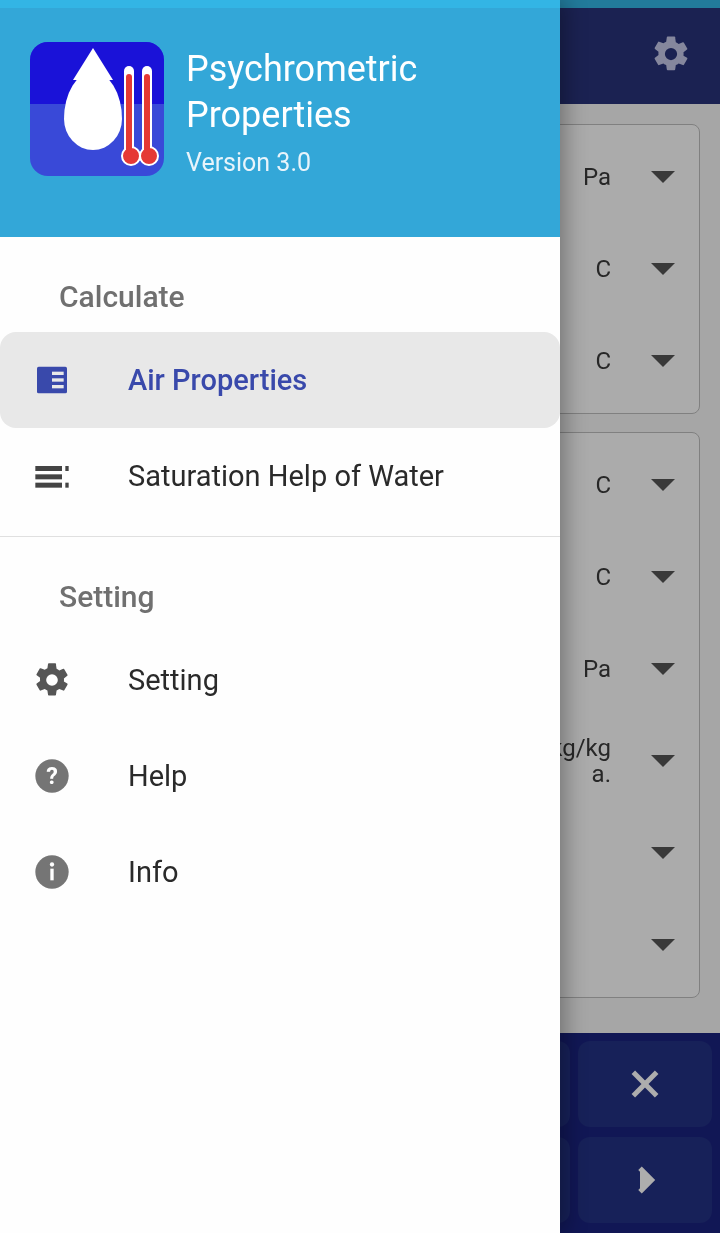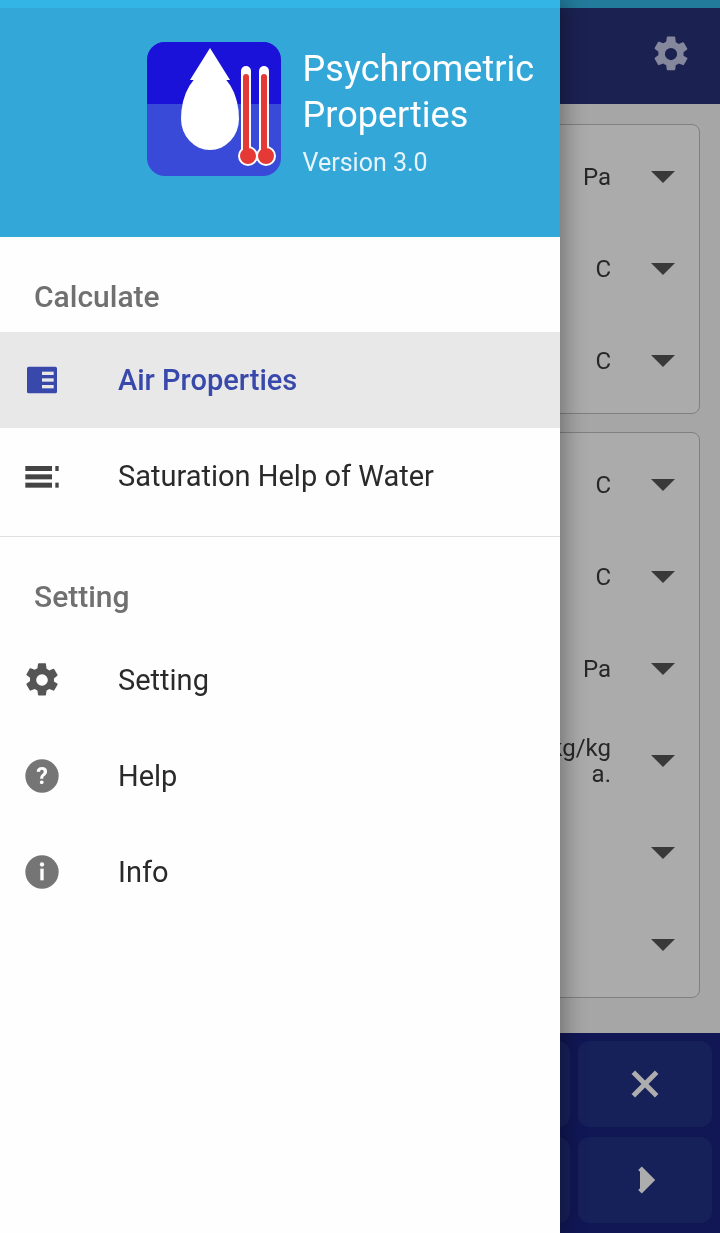--- a/index.html
+++ b/index.html
@@ -24,36 +24,36 @@
   .key { background: #233183; border-radius: 12px; display: flex; align-items: center; justify-content: center; color: #fff; font-size: 40px; height: 86px; }
   .key svg { width: 40px; height: 40px; fill:#fff; stroke:#fff; }
   .keypad .span3 { grid-column: span 3; visibility: hidden; }
 
   
   .scrim { position: absolute; inset: 0; background: rgba(0,0,0,0.32); }
 
   
   .drawer { position: absolute; top: 0; left: 0; bottom: 0; width: 560px; background: #fefefe; box-shadow: 6px 0 20px rgba(0,0,0,0.3); display: flex; flex-direction: column; }
   .drawer-status { height: 8px; background: #33b5e5; }
-  .drawer-header { background: #33a7d8; padding: 34px 26px 60px 30px; display: flex; align-items: flex-start; gap: 22px; justify-content: flex-end; }
+  .drawer-header { background: #33a7d8; padding: 34px 26px 60px 30px; display: flex; align-items: flex-start; gap: 22px; }
   .app-icon { width: 134px; height: 134px; border-radius: 18px; background: #3949d8; position: relative; overflow: hidden; flex-shrink: 0; }
   .app-icon .top { position: absolute; top:0; left:0; right:0; height:62px; background:#1a12d8; }
   .app-icon .drop { position:absolute; left:34px; top:30px; width:58px; height:78px; background:#fff; border-radius: 50% 50% 50% 50% / 60% 60% 40% 40%; }
   .app-icon .drop::before { content:""; position:absolute; top:-24px; left:9px; width:0; height:0; border-left:20px solid transparent; border-right:20px solid transparent; border-bottom:32px solid #fff; }
   .app-icon .thermo { position:absolute; top:24px; width:10px; height:96px; background:#fff; border-radius:6px; }
   .app-icon .thermo::after { content:""; position:absolute; top:8px; left:2px; width:6px; height:80px; background:#e53935; border-radius:3px; }
   .app-icon .thermo::before { content:""; position:absolute; bottom:-4px; left:-3px; width:16px; height:16px; background:#e53935; border-radius:50%; border:2px solid #fff; }
   .app-icon .t1 { left:94px; }
   .app-icon .t2 { left:112px; }
   .drawer-title-block { padding-top: 4px; }
   .drawer-title { color: #fff; font-size: 36px; line-height: 46px; font-weight: 400; }
   .drawer-version { color: #e8f4fb; font-size: 25px; margin-top: 10px; }
 
-  .section-head { padding: 42px 34px 18px; color: #707070; font-size: 30px; font-weight: 500; }
-  .drawer-item { display: flex; align-items: center; height: 96px; padding: 0 20px; font-size: 29px; color: #2a2a2a; gap: 54px; }
+  .section-head { padding: 42px 23px 18px; color: #707070; font-size: 30px; font-weight: 500; margin-left: 36px; }
+  .drawer-item { display: flex; align-items: center; height: 96px; padding: 0 30px; font-size: 29px; color: #2a2a2a; gap: 54px; border-radius: 16px; }
   .drawer-item.active { background: #e8e8e8; color: #3949ab; font-weight: 500; }
   .drawer-item .icn { width: 44px; display:flex; align-items:center; justify-content:center; }
   .drawer-item .icn svg { width: 40px; height: 40px; }
   .divider { height: 1px; background: #e0e0e0; margin-top: 12px; }
 
 </style>
 </head>
 <body>
 
 <div class="app-wrap">

